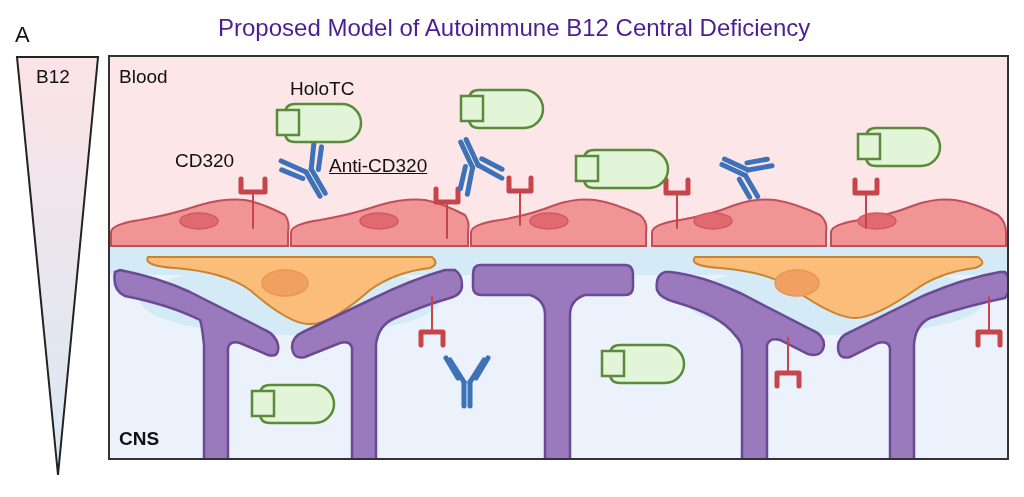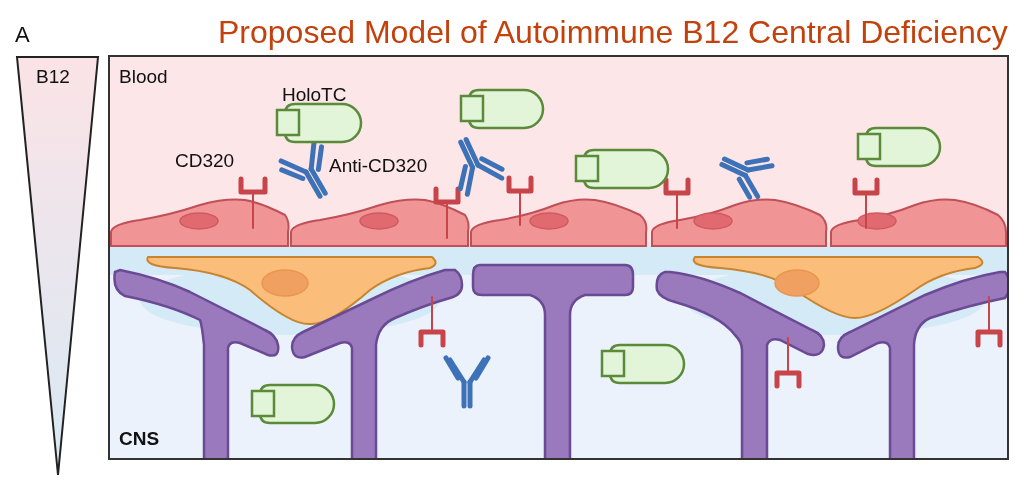--- a/index.html
+++ b/index.html
@@ -1,18 +1,18 @@
 <!DOCTYPE html>
 <html><head>
   <meta charset="utf-8">
   <style>
     html, body { margin: 0; padding: 0; background: #ffffff; }
     body { width: 1024px; height: 497px; position: relative; overflow: hidden; font-family: "Liberation Sans", sans-serif; }
     .panel-letter { position: absolute; left: 15px; top: 22px; font-size: 22px; color: #111; }
-    .title { position: absolute; left: 218px; top: 14px; font-size: 32px; color: #c2410c; white-space: nowrap; }
+    .title { position: absolute; left: 218px; top: 14px; font-size: 24px; color: #4c1d95; white-space: nowrap; }
     svg.main { position: absolute; left: 0; top: 0; }
     .lbl { position: absolute; font-size: 19px; color: #111; white-space: nowrap; }
   </style>
 </head>
 <body>
 
 <div class="panel-letter">A</div>
 <div class="title">Proposed Model of Autoimmune B12 Central Deficiency</div>
 
 <svg class="main" width="1024" height="497" viewBox="0 0 1024 497">
@@ -173,15 +173,15 @@
       </g>
     </g>
   </g>
 
   <rect x="109" y="56" width="899" height="403" fill="none" stroke="#333" stroke-width="2"></rect>
 </svg>
 
 <div class="lbl" style="left:36px; top:66px;">B12</div>
 <div class="lbl" style="left:119px; top:66px;text-align:center;">Blood</div>
 <div class="lbl" style="left:119px; top:428px;font-weight:bold;">CNS</div>
-<div class="lbl" style="left:282px; top:78px;margin-top:6px;">HoloTC</div>
+<div class="lbl" style="left:290px; top:78px;">HoloTC</div>
 <div class="lbl" style="left:175px; top:150px;text-align:center;">CD320</div>
-<div class="lbl" style="left:329px; top:155px;">Anti-CD320</div>
+<div class="lbl" style="left:329px; top:155px;text-decoration:underline;">Anti-CD320</div>
 
 </body></html>

